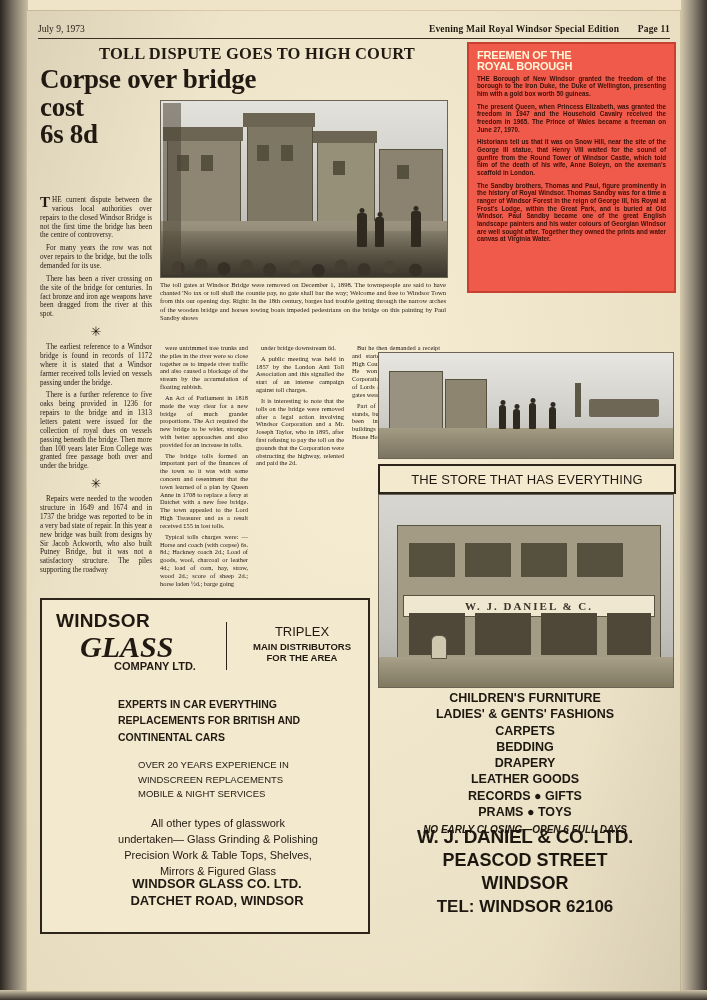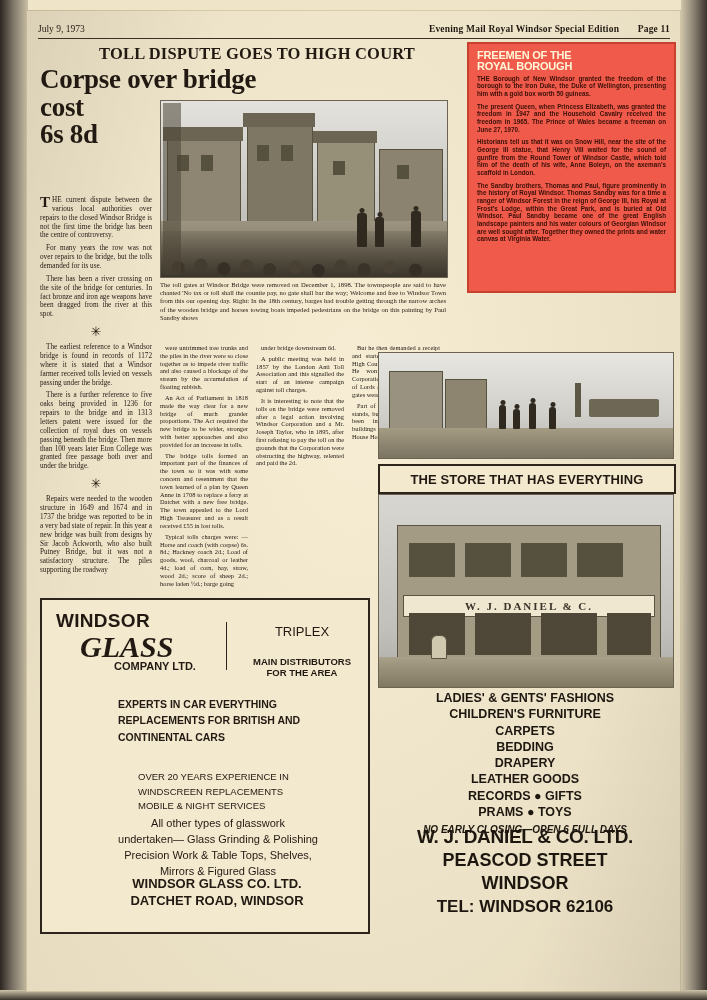--- a/index.html
+++ b/index.html
@@ -185,21 +185,21 @@
   
   .store-banner {
     position: absolute;
     left: 378px; top: 464px; width: 294px; height: 26px;
     border: 2px solid #2d251b;
     display: flex; align-items: center; justify-content: center;
     background: #f3e9ce;
   }
   .store-banner span {
     font-family: "Liberation Sans", sans-serif;
-    font-weight: bold;
+    font-weight: normal;
     font-size: 13px;
     letter-spacing: .1px;
   }
 
   .store-photo {
     position: absolute;
     left: 378px; top: 494px; width: 294px; height: 192px;
     background: #cdc2a7;
     border: 1px solid #6d6352;
     overflow: hidden;
@@ -256,29 +256,29 @@
     font-weight:bold; font-size: 11px;
   }
   .glass-ad .vrule {
     position:absolute; left: 184px; top: 22px; width: 1px; height: 48px; background:#2d251b;
   }
   .glass-ad .triplex {
     position:absolute; left: 200px; top: 24px; width: 120px; text-align:center;
     font-family:"Liberation Sans", sans-serif;
   }
   .glass-ad .triplex .t1 { font-weight:normal; font-size: 13px; }
-  .glass-ad .triplex .t2 { font-weight:bold; font-size: 9.5px; margin-top: 17px;}
+  .glass-ad .triplex .t2 { font-weight:bold; font-size: 9.5px; margin-top: 2px;}
   .glass-ad .triplex .t3 { font-weight:bold; font-size: 9.5px;}
 
   .glass-ad .blockA {
     position:absolute; left: 76px; top: 96px; width: 250px;
     font-family:"Liberation Sans", sans-serif; font-weight:bold; font-size: 10.5px; line-height:1.55;
   }
   .glass-ad .blockB {
-    position:absolute; left: 96px; top: 170px; width: 230px;
+    position:absolute; left: 96px; top: 158px; width: 230px;
     font-family:"Liberation Sans", sans-serif; font-size: 9.5px; line-height:1.55;
   }
   .glass-ad .blockC {
     position:absolute; left: 38px; top: 216px; width: 276px; text-align:center;
     font-family:"Liberation Sans", sans-serif; font-size: 11px; line-height:1.45;
   }
   .glass-ad .blockD {
     position:absolute; left: 30px; top: 276px; width: 290px; text-align:center;
     font-family:"Liberation Sans", sans-serif; font-weight:bold; font-size: 13px; line-height:1.3;
   }
@@ -433,22 +433,22 @@
     <div class="signband" style="left:24px;top:100px;width:250px;height:20px;font-size:11px;letter-spacing:2px;">W. J. DANIEL &amp; C.</div>
     <div class="win" style="left:30px;top:118px;width:56px;height:42px;background:#4f4838;"></div>
     <div class="win" style="left:96px;top:118px;width:56px;height:42px;background:#4f4838;"></div>
     <div class="win" style="left:162px;top:118px;width:56px;height:42px;background:#4f4838;"></div>
     <div class="win" style="left:228px;top:118px;width:44px;height:42px;background:#4f4838;"></div>
     <div style="position:absolute;left:0;bottom:0;width:100%;height:30px;background:linear-gradient(180deg,#a8a089,#807960);"></div>
     <div style="position:absolute;left:52px;top:140px;width:14px;height:22px;background:#cfc7ae;border:1px solid #5b5342;border-radius:6px 6px 0 0;"></div>
   </div>
 
   <div class="store-list">
+    <div class="sl1">CHILDREN'S FURNITURE</div>
     <div class="sl1">LADIES' &amp; GENTS' FASHIONS</div>
-    <div class="sl1">CHILDREN'S FURNITURE</div>
     <div class="sl2">CARPETS</div>
     <div class="sl2">BEDDING</div>
     <div class="sl2">DRAPERY</div>
     <div class="sl2">LEATHER GOODS</div>
     <div class="sl2">RECORDS ● GIFTS</div>
     <div class="sl2">PRAMS ● TOYS</div>
     <div class="sl-italic">NO EARLY CLOSING—OPEN 6 FULL DAYS</div>
   </div>
 
   <div class="store-name">

